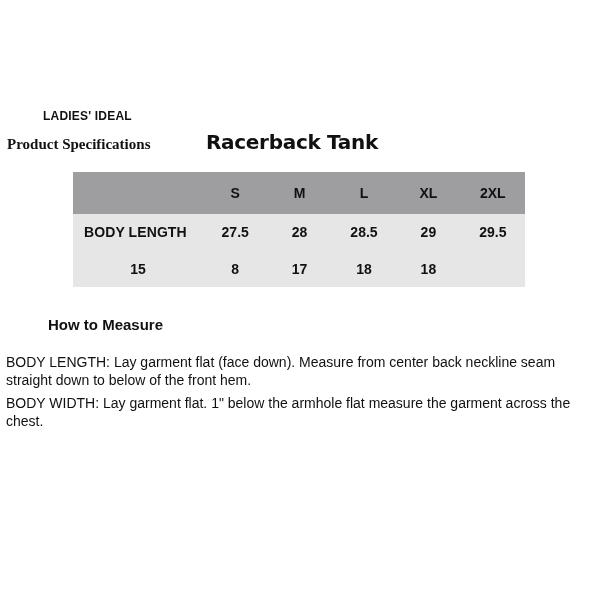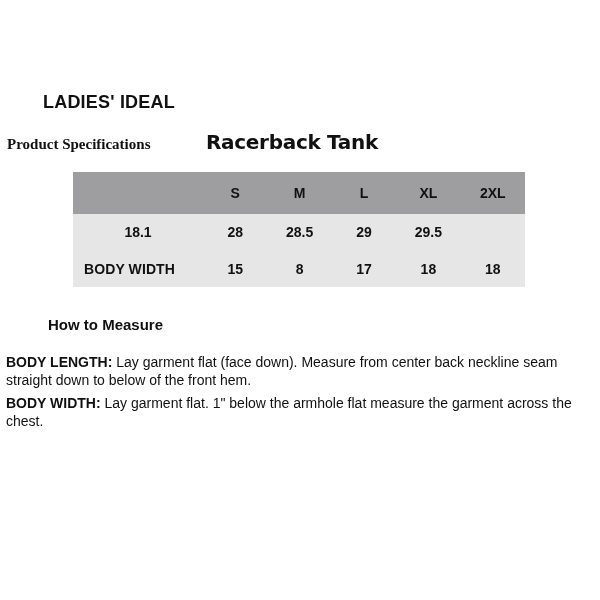--- a/index.html
+++ b/index.html
@@ -11,22 +11,22 @@
     height: 600px;
     background: #ffffff;
     position: relative;
     overflow: hidden;
     font-family: "Liberation Sans", sans-serif;
     color: #111111;
   }
   .brand {
     position: absolute;
     left: 7px;
-    top: 92px;
-    font-size: 18px;
+    top: 109px;
+    font-size: 12px;
     font-weight: bold;
     letter-spacing: 0.2px;
     white-space: nowrap;
     padding-left: 36px;
   }
   .section-label {
     position: absolute;
     left: 7px;
     top: 136px;
     font-size: 15px;
@@ -90,21 +90,21 @@
     left: 6px;
     top: 354px;
     width: 592px;
     font-size: 14px;
     line-height: 17.5px;
   }
   .instructions p {
     margin: 0 0 6px 0;
   }
   .instructions b {
-    font-weight: bold;
+    font-weight: normal;
   }
 </style>
 </head>
 <body>
 
 <div class="page">
 
   <div class="brand">LADIES' IDEAL</div>
 
   <div class="section-label">Product Specifications</div>
@@ -115,29 +115,29 @@
     <div class="thead">
       <div class="cell label-cell"></div>
       <div class="cell">S</div>
       <div class="cell">M</div>
       <div class="cell">L</div>
       <div class="cell">XL</div>
       <div class="cell">2XL</div>
     </div>
 
     <div class="trow">
-      <div class="cell">18.1</div>
+      <div class="cell label-cell">BODY LENGTH</div>
+      <div class="cell">27.5</div>
       <div class="cell">28</div>
       <div class="cell">28.5</div>
       <div class="cell">29</div>
       <div class="cell">29.5</div>
     </div>
 
     <div class="trow">
-      <div class="cell label-cell">BODY WIDTH</div>
       <div class="cell">15</div>
       <div class="cell">8</div>
       <div class="cell">17</div>
       <div class="cell">18</div>
       <div class="cell">18</div>
     </div>
   </div>
 
   <div class="how-heading">How to Measure</div>
 

